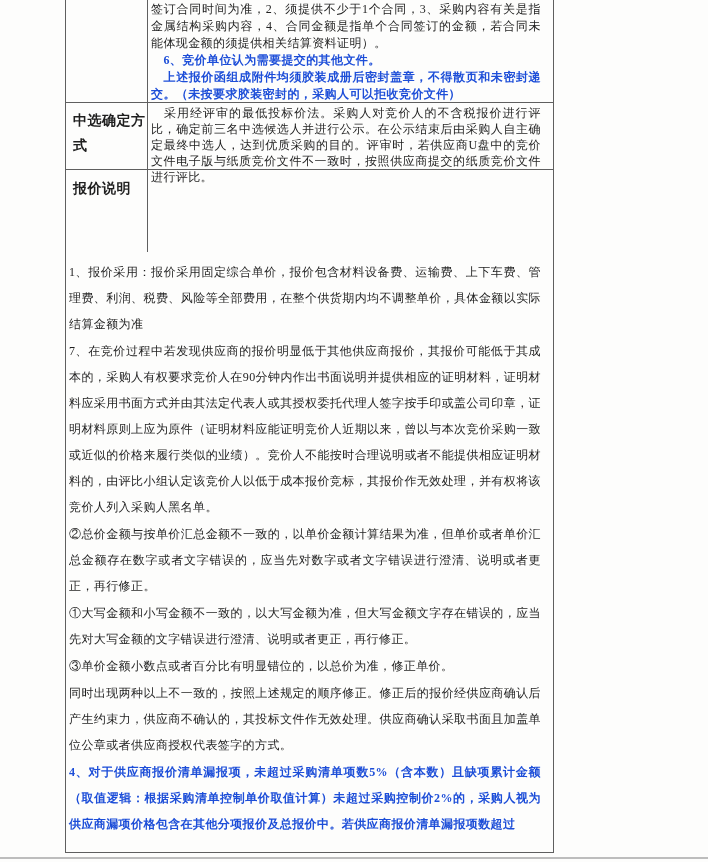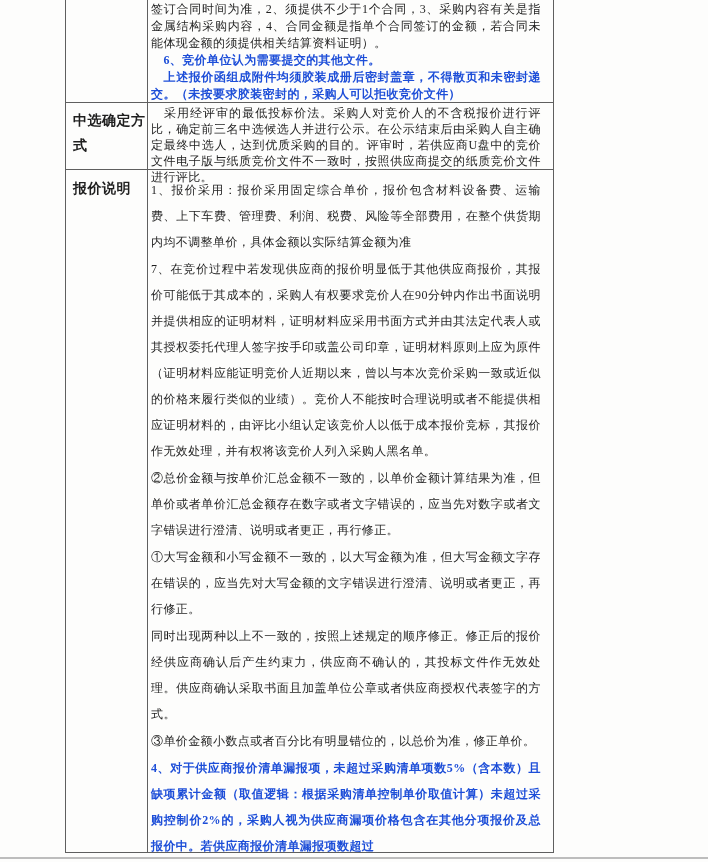--- a/index.html
+++ b/index.html
@@ -35,21 +35,21 @@
     font-size:12px;line-height:17px;
     text-align:justify;
     letter-spacing:0.4px;
   }
   .para{margin:0;}
   .bold{font-weight:bold;color:#1d4ed8;}
   
   .row-0{height:103px;}
   .row-1{height:67px;}
   .row-1 .content-cell{line-height:16px;padding-top:2px;font-family:Liberation Serif, serif;}
-  .row-2{height:683px;border-bottom:1px solid #5f5f5f;}
+  .row-2{height:683px;border-bottom:1px solid #5f5f5f;flex-direction:column;}
   .row-2 .content-cell{line-height:26px;padding-top:7px;}
   .row-2 .content-cell .para{margin-bottom:1px;}
   .row-2 .label-cell{padding-top:6px;}
   .page-edge{
     position:absolute;left:0;right:0;top:857px;height:2px;
     background:#bdbdbd;
   }
 </style>
 </head>
 <body>
@@ -69,19 +69,19 @@
         <p class="para">　采用经评审的最低投标价法。采购人对竞价人的不含税报价进行评比，确定前三名中选候选人并进行公示。在公示结束后由采购人自主确定最终中选人，达到优质采购的目的。评审时，若供应商U盘中的竞价文件电子版与纸质竞价文件不一致时，按照供应商提交的纸质竞价文件进行评比。</p>
       </div>
   </div>
     <div class="trow row-2">
     <div class="label-cell">报价说明</div>
     <div class="content-cell">
         <p class="para">1、报价采用：报价采用固定综合单价，报价包含材料设备费、运输费、上下车费、管理费、利润、税费、风险等全部费用，在整个供货期内均不调整单价，具体金额以实际结算金额为准</p>
         <p class="para">7、在竞价过程中若发现供应商的报价明显低于其他供应商报价，其报价可能低于其成本的，采购人有权要求竞价人在90分钟内作出书面说明并提供相应的证明材料，证明材料应采用书面方式并由其法定代表人或其授权委托代理人签字按手印或盖公司印章，证明材料原则上应为原件（证明材料应能证明竞价人近期以来，曾以与本次竞价采购一致或近似的价格来履行类似的业绩）。竞价人不能按时合理说明或者不能提供相应证明材料的，由评比小组认定该竞价人以低于成本报价竞标，其报价作无效处理，并有权将该竞价人列入采购人黑名单。</p>
         <p class="para">②总价金额与按单价汇总金额不一致的，以单价金额计算结果为准，但单价或者单价汇总金额存在数字或者文字错误的，应当先对数字或者文字错误进行澄清、说明或者更正，再行修正。</p>
         <p class="para">①大写金额和小写金额不一致的，以大写金额为准，但大写金额文字存在错误的，应当先对大写金额的文字错误进行澄清、说明或者更正，再行修正。</p>
+        <p class="para">③单价金额小数点或者百分比有明显错位的，以总价为准，修正单价。</p>
         <p class="para">同时出现两种以上不一致的，按照上述规定的顺序修正。修正后的报价经供应商确认后产生约束力，供应商不确认的，其投标文件作无效处理。供应商确认采取书面且加盖单位公章或者供应商授权代表签字的方式。</p>
-        <p class="para">③单价金额小数点或者百分比有明显错位的，以总价为准，修正单价。</p>
         <p class="para bold">4、对于供应商报价清单漏报项，未超过采购清单项数5%（含本数）且缺项累计金额（取值逻辑：根据采购清单控制单价取值计算）未超过采购控制价2%的，采购人视为供应商漏项价格包含在其他分项报价及总报价中。若供应商报价清单漏报项数超过</p>
       </div>
   </div>
   </div>
 <div class="page-edge"></div>
 
 </body></html>

